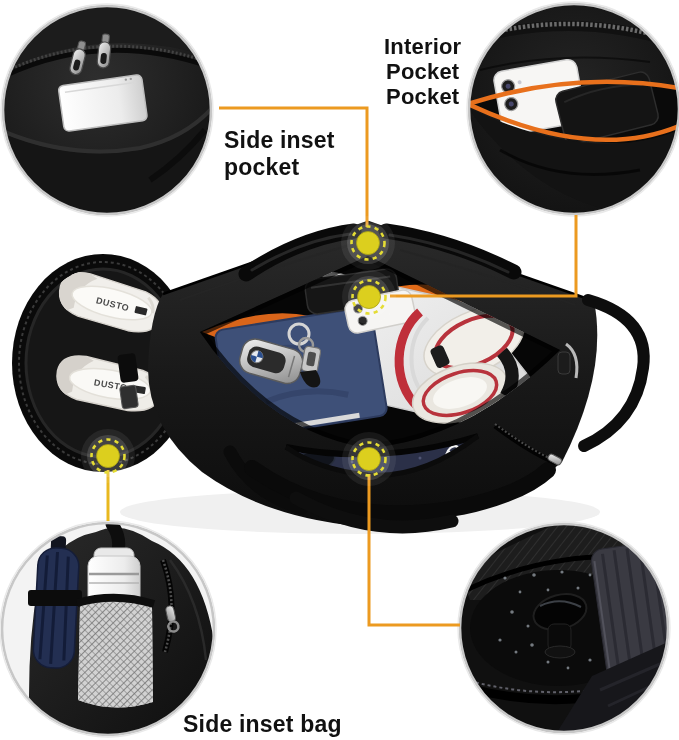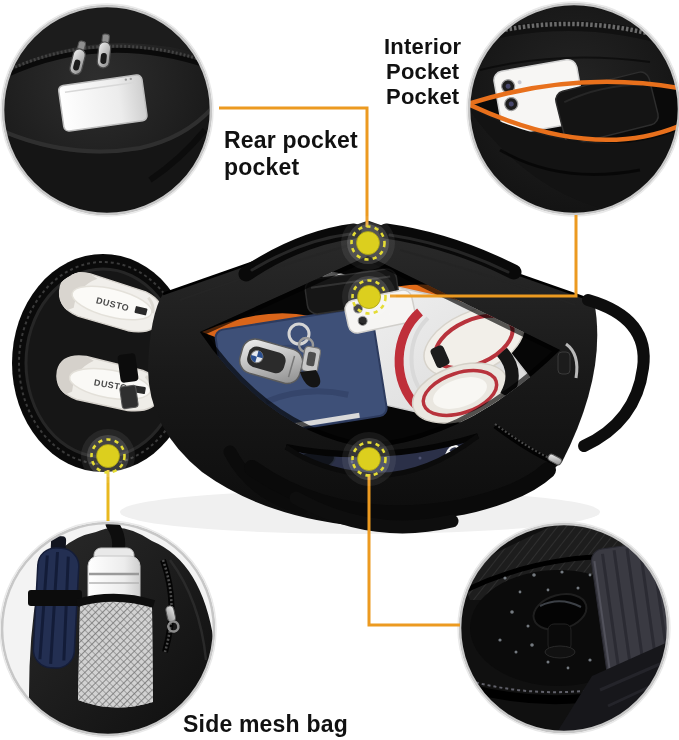--- a/index.html
+++ b/index.html
@@ -393,30 +393,30 @@
   </g>
   <g transform="translate(369,459)">
     <circle r="27" fill="#ffffff" opacity=".07"></circle>
         <circle r="21" fill="#ffffff" opacity=".14"></circle>
     <circle class="marker-ring" r="16.5"></circle>
         <circle class="marker-core" r="11.5"></circle>
   </g>
 </svg>
 
 <div class="label label-rear">
-  <div>Rear pocket</div>
+  <div>Side inset</div>
   <div>pocket</div>
 </div>
 
 <div class="label label-interior">
   <div>Interior</div>
   <div>Pocket</div>
   <div>Pocket</div>
 </div>
 
 <div class="label label-drywet">
 </div>
 
 <div class="label label-sidemesh">
-  <div>Side mesh bag</div>
+  <div>Side inset bag</div>
 </div>
 
 </div>
 
 </body></html>

